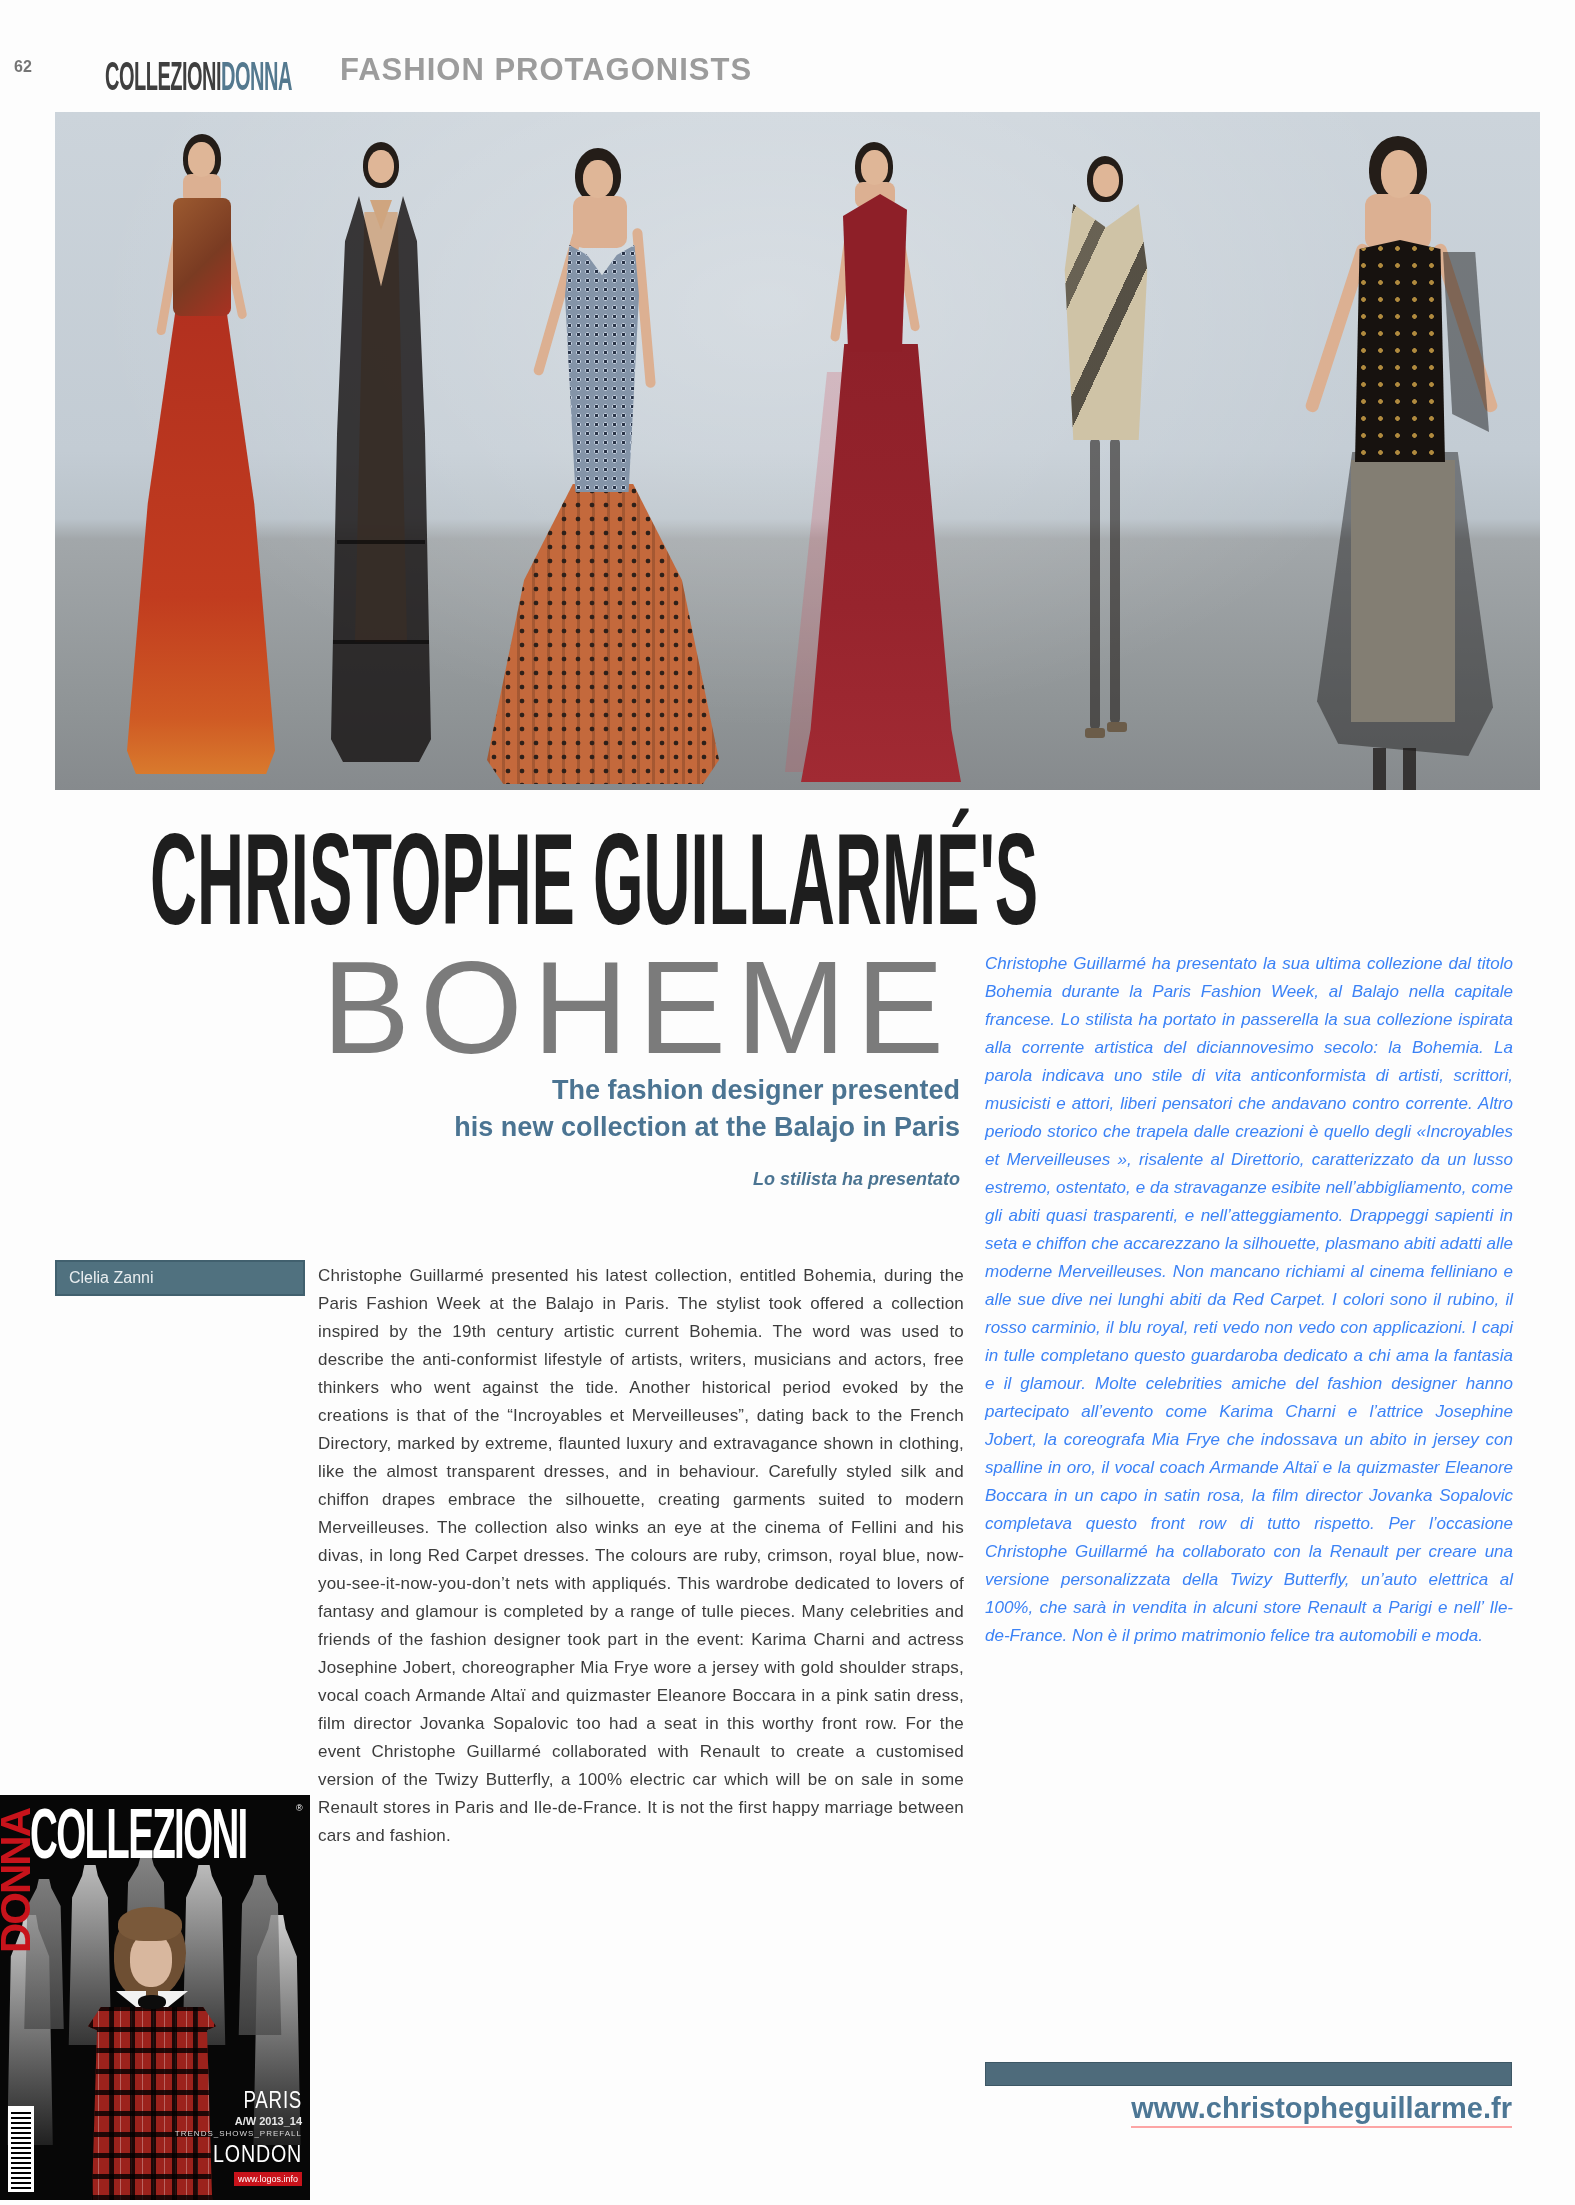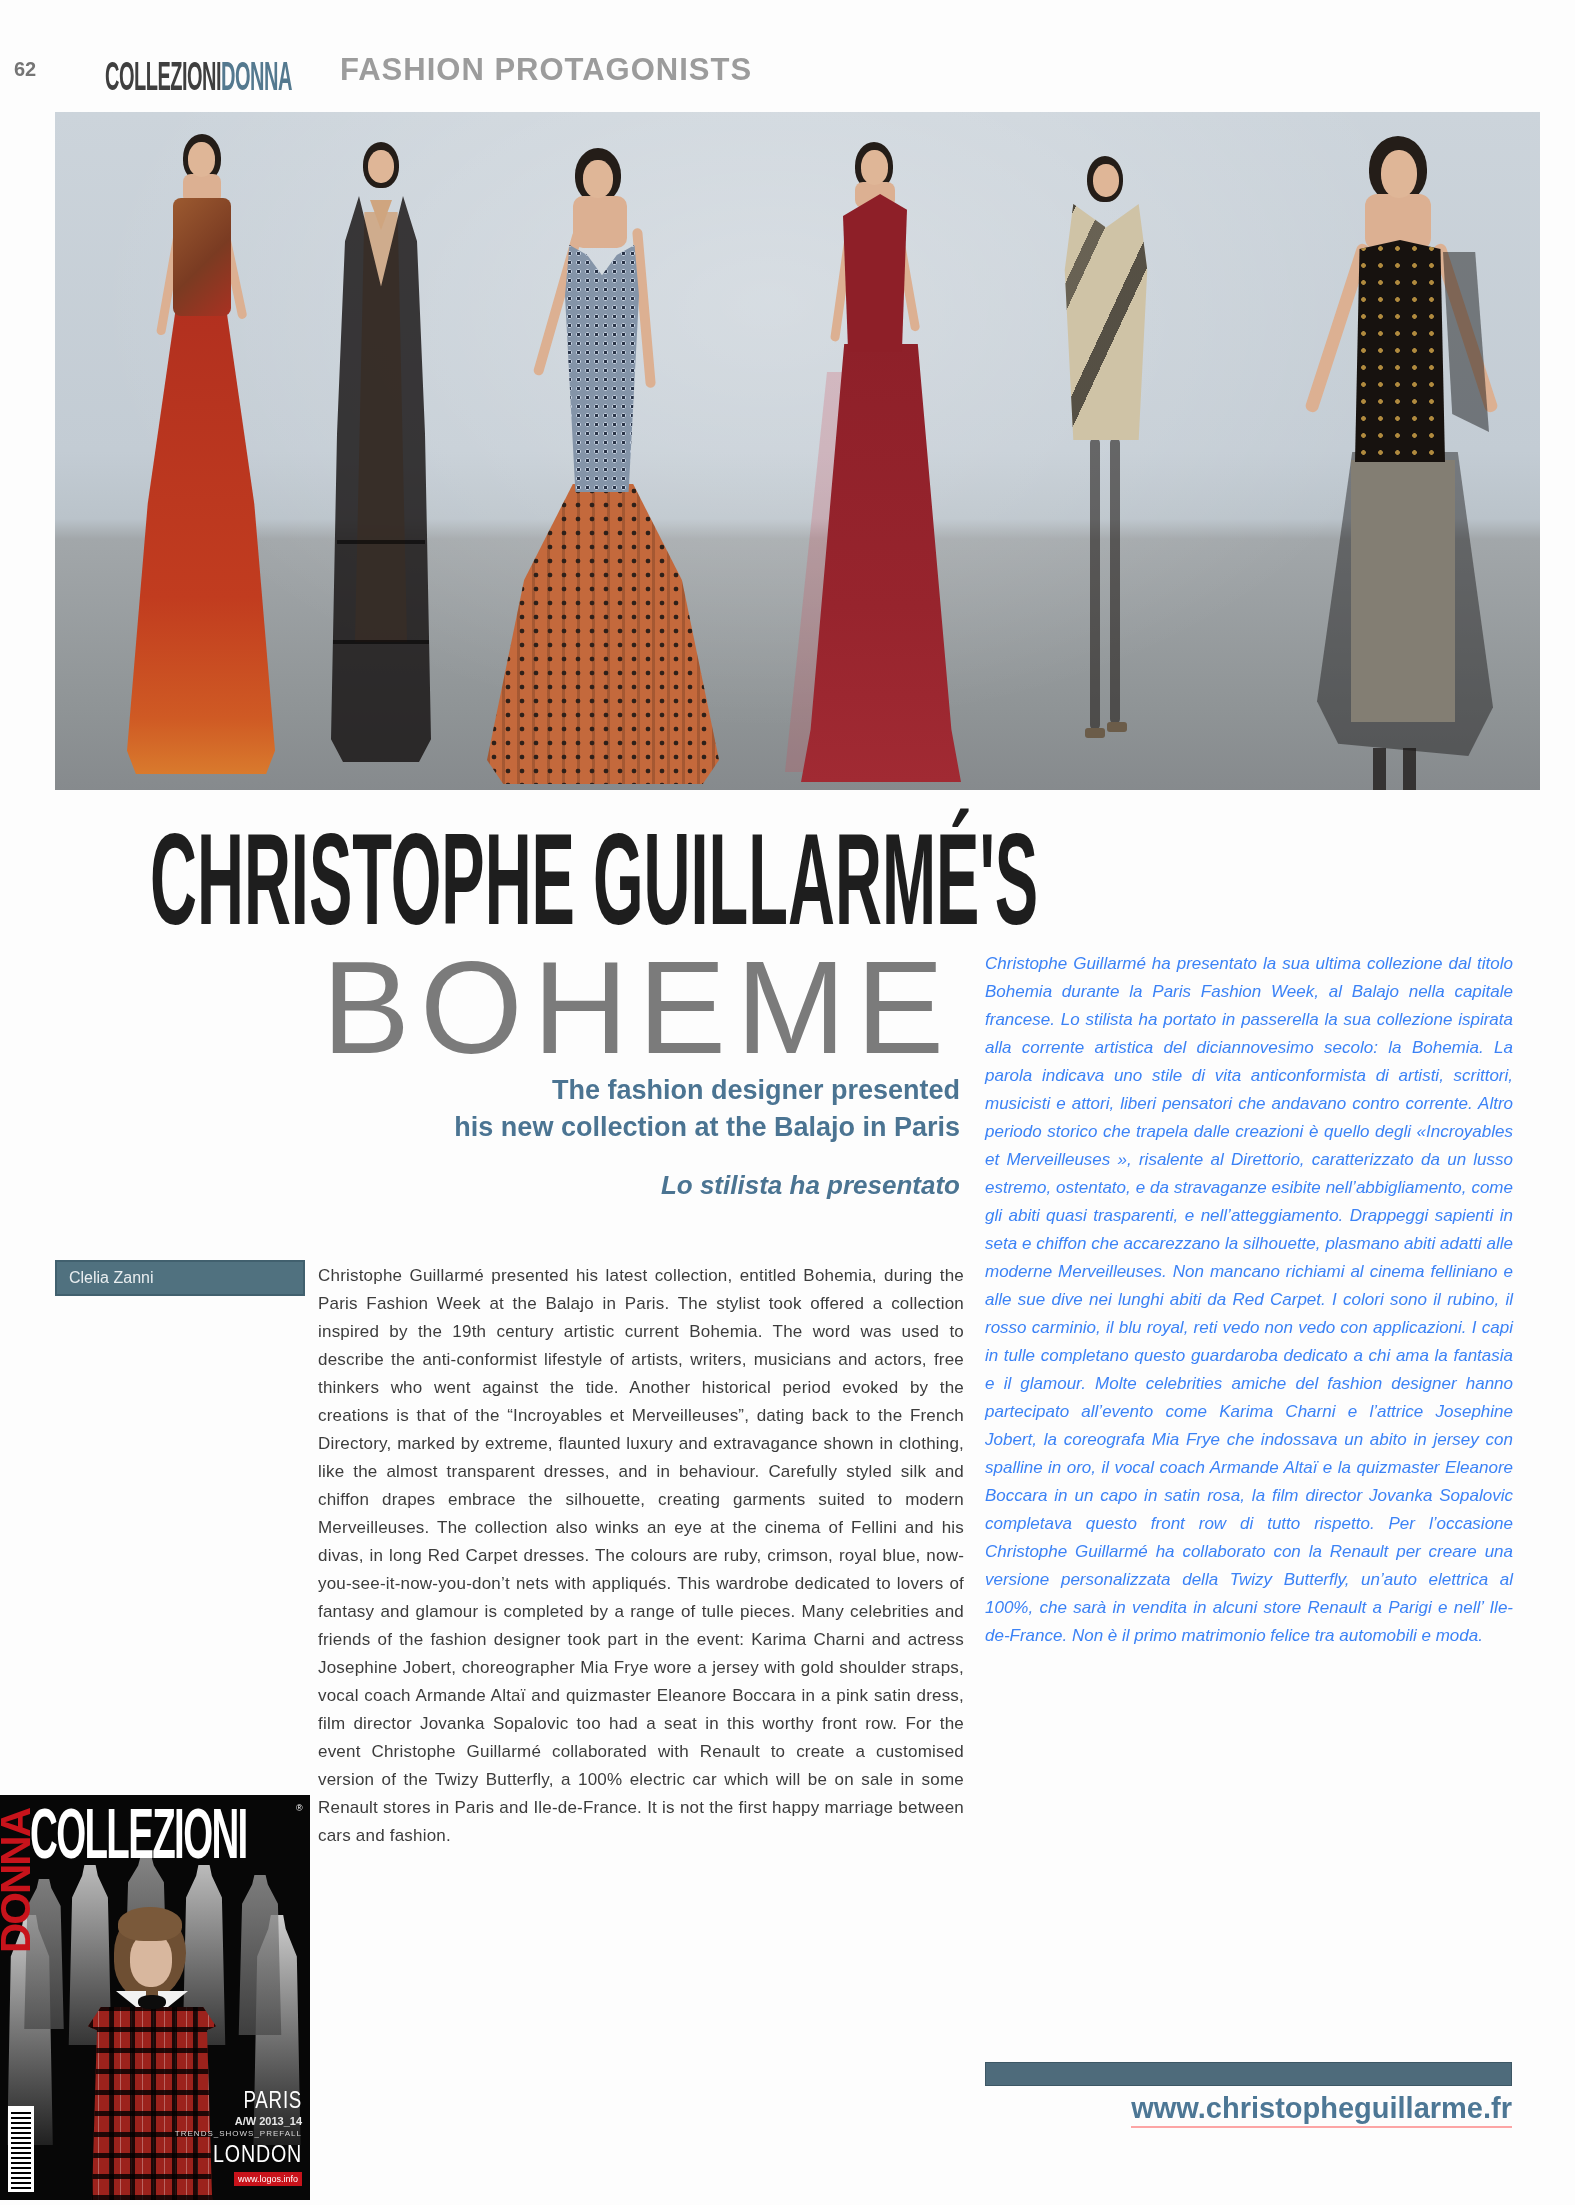--- a/index.html
+++ b/index.html
@@ -1,21 +1,21 @@
 <!DOCTYPE html>
 <html><head>
 <meta charset="utf-8">
 <style>
   html,body{margin:0;padding:0;}
   body{width:1575px;height:2205px;position:relative;background:#fdfdfd;
        font-family:"Liberation Sans",sans-serif;overflow:hidden;}
   .abs{position:absolute;}
 
   
-  .pagenum{left:14px;top:58px;font-size:20px;font-weight:bold;color:#757575;}
+  .pagenum{left:14px;top:58px;font-size:16px;font-weight:bold;color:#757575;}
   .logo{left:105px;top:54px;white-space:nowrap;transform:scaleX(.5);transform-origin:left top;
         font-size:40px;font-weight:bold;letter-spacing:-1px;}
   .logo .l1{color:#3f3f3f;} .logo .l2{color:#54798f;}
   .section{left:340px;top:52px;font-size:31px;font-weight:bold;color:#9c9c9c;letter-spacing:1px;white-space:nowrap;}
 
   
   .photo{left:55px;top:112px;width:1485px;height:678px;overflow:hidden;
     background:
       radial-gradient(ellipse at 48% 28%, rgba(255,255,255,.28), transparent 62%),
       linear-gradient(180deg,#ccd4db 0%,#c3ccd4 50%,#bac3ca 60%,#a2a7aa 63%,#8f9496 88%,#868a8d 100%);}
@@ -114,21 +114,21 @@
   .m6-legR{left:1348px;top:636px;width:13px;height:42px;background:rgba(25,22,20,.75);}
 
   
   .title-name{left:150px;top:814px;font-size:130px;font-weight:bold;color:#1e1e1e;
      white-space:nowrap;letter-spacing:0;transform:scaleX(.5);transform-origin:left top;line-height:1;}
   .title-col{left:322px;top:942px;font-size:132px;color:#4a4a4a;opacity:.72;letter-spacing:10px;
      white-space:nowrap;line-height:1;transform:scaleY(1.0);}
 
   .stand{left:250px;top:1072px;width:710px;text-align:right;color:#4b7492;line-height:37px;}
   .stand .en{font-size:27px;font-weight:bold;}
-  .stand .it{font-size:26px;font-weight:bold;font-style:italic;margin-top:20px;line-height:39px;}
+  .stand .it{font-size:18px;font-weight:bold;font-style:italic;margin-top:14px;line-height:39px;}
 
   
   .byline{left:55px;top:1260px;width:250px;height:36px;background:#50717f;
      border:2px solid #41606e;box-sizing:border-box;color:#e9eef0;font-size:16px;
      line-height:31px;padding-left:12px;}
 
   
   .col-en{left:318px;top:1262px;width:646px;font-size:17px;line-height:28px;color:#3c3c3c;
      text-align:justify;letter-spacing:.2px;}
   .col-it{left:985px;top:950px;width:528px;font-size:17px;line-height:28px;color:#3b82f6;

